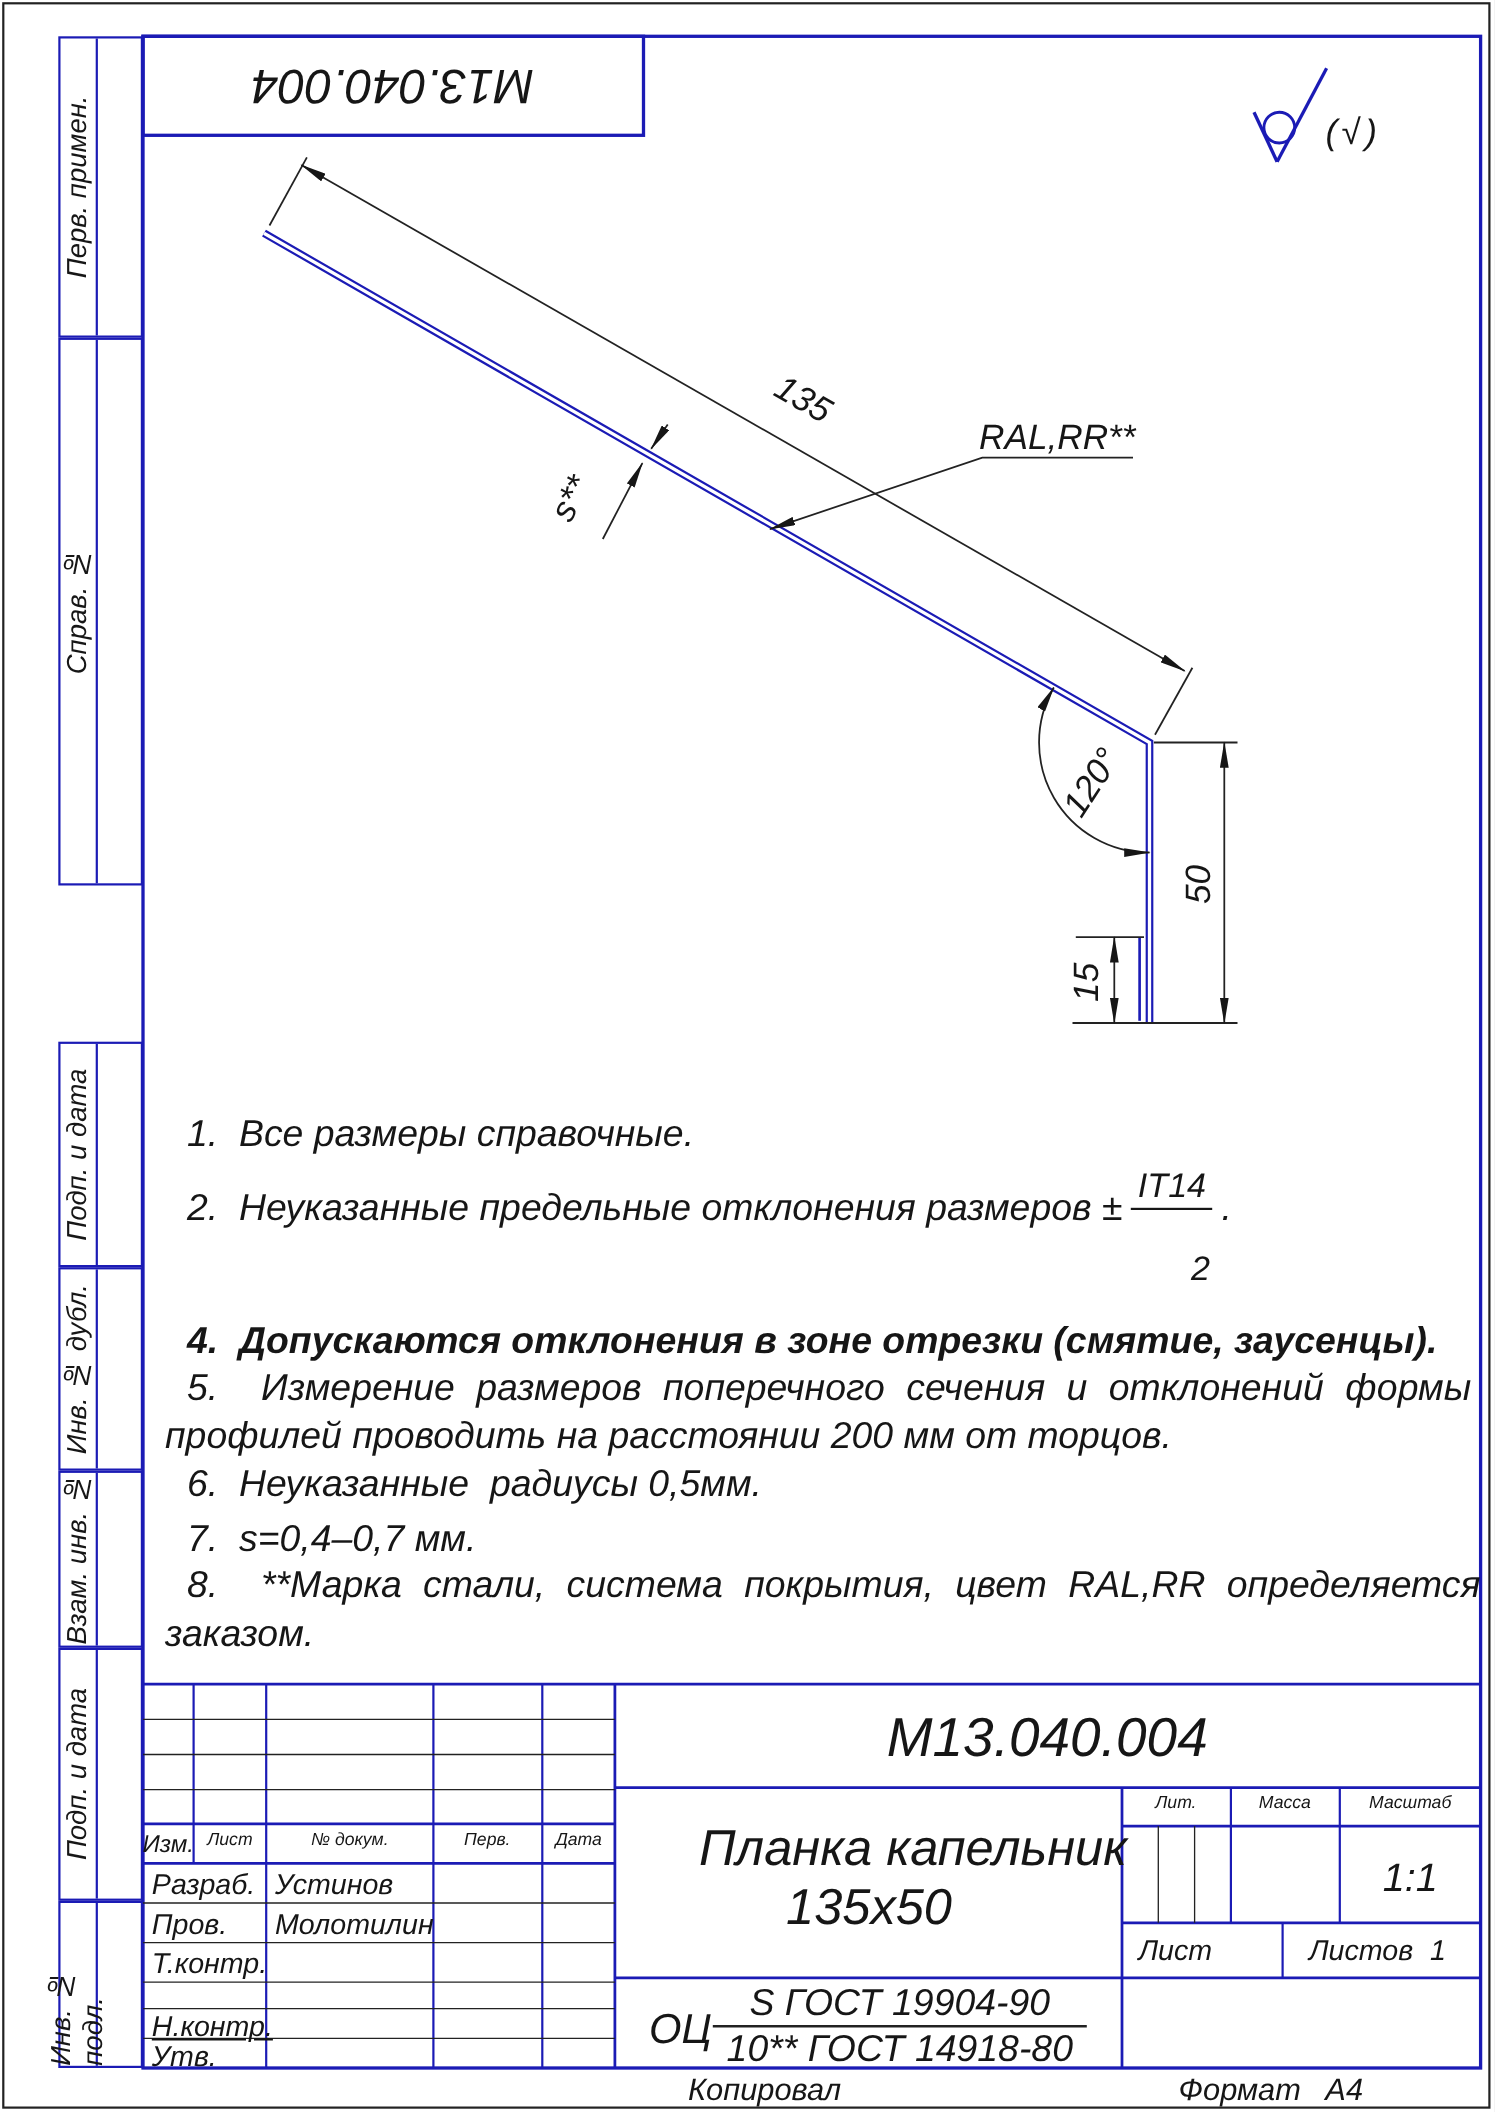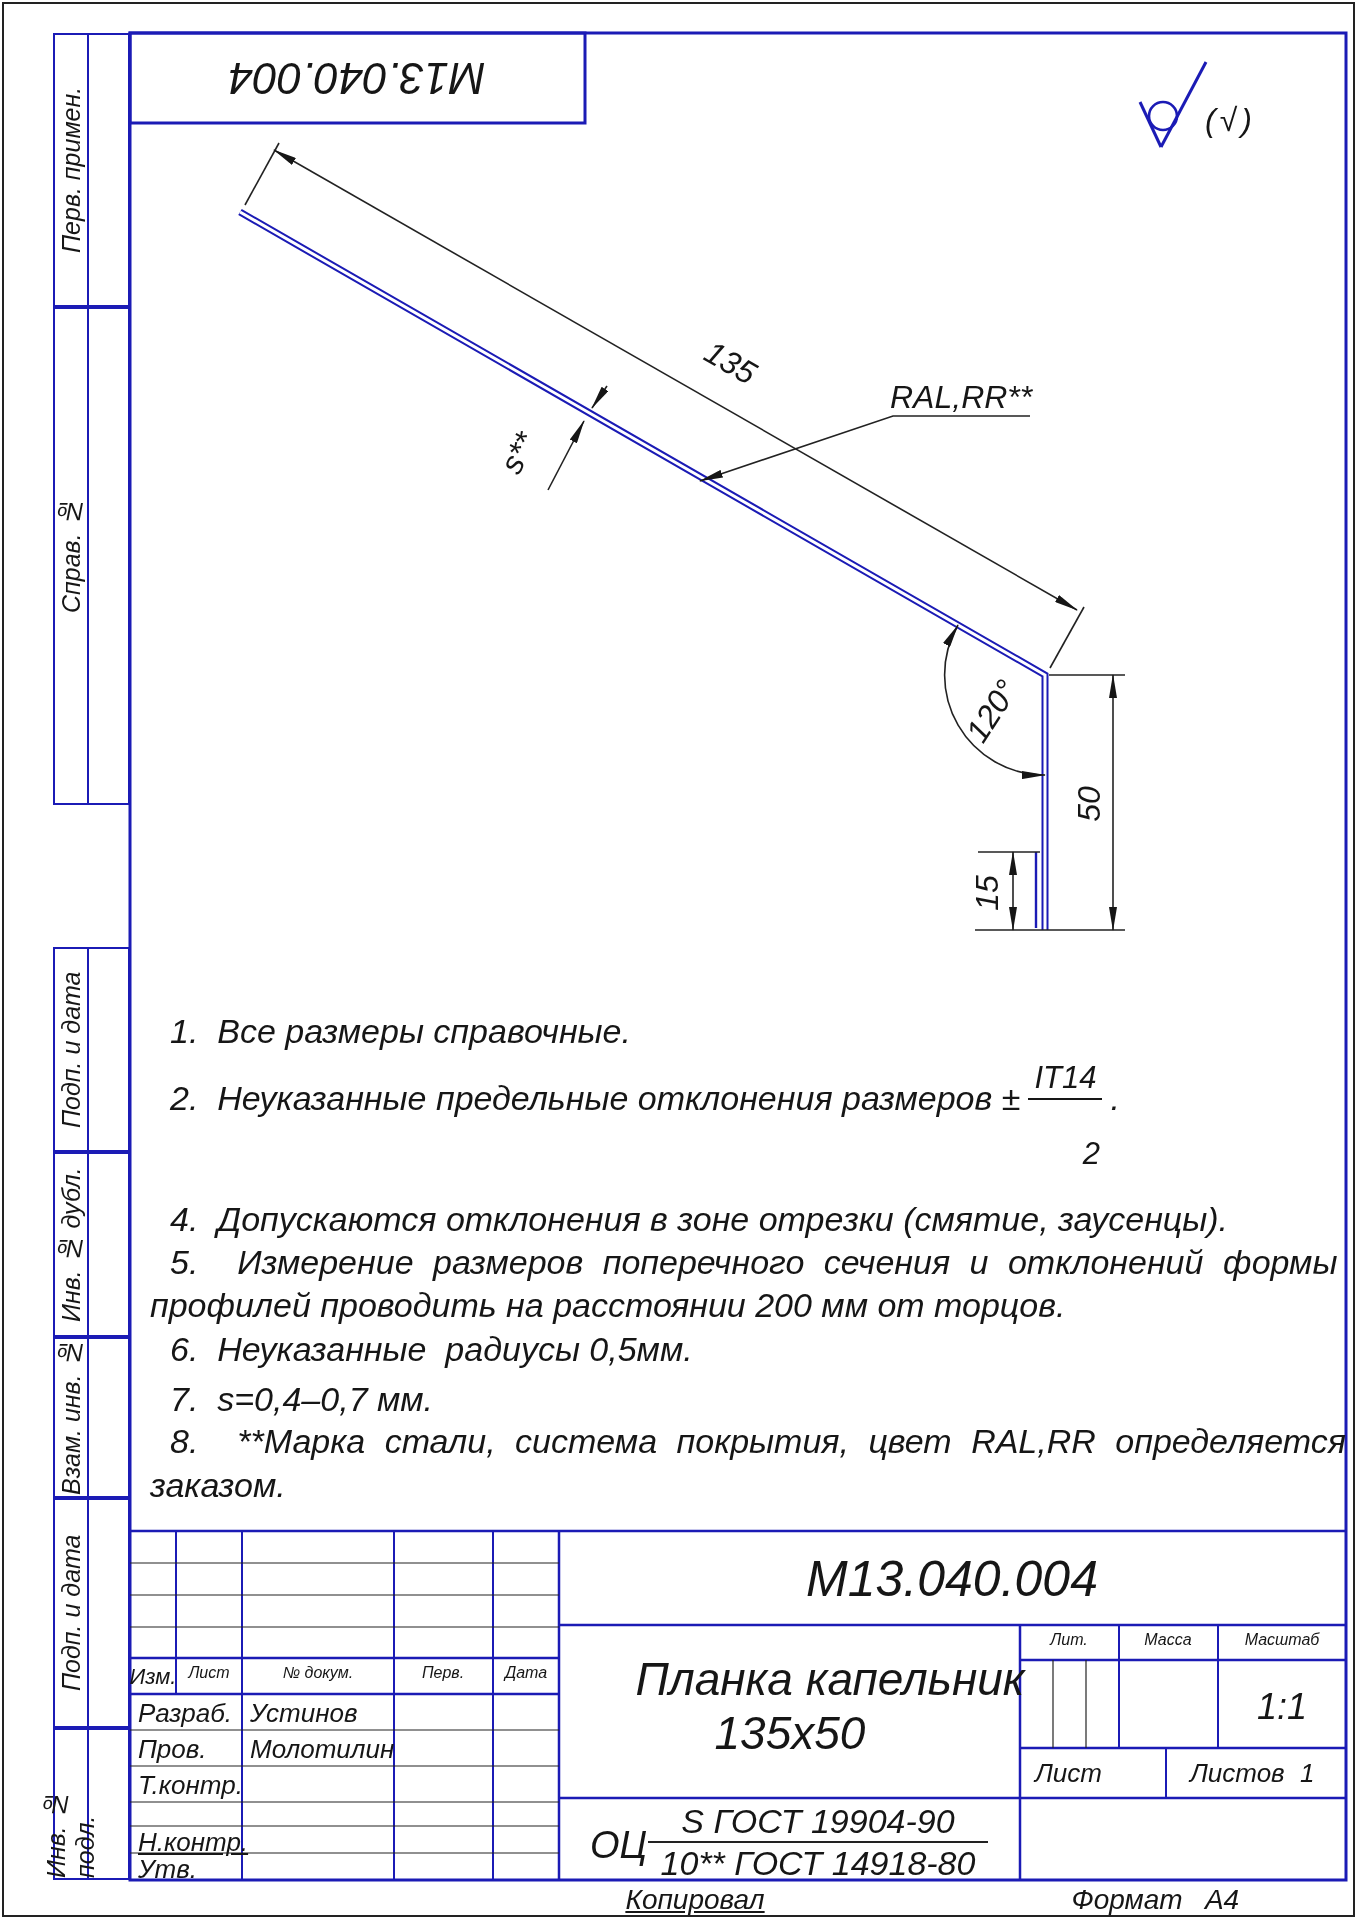--- a/index.html
+++ b/index.html
@@ -157,21 +157,21 @@
 
   <div class="note" style="top:1012px;padding-left:20px;">1.  Все размеры справочные.</div>
   <div class="note" style="top:1050px;padding-left:20px;display:flex;align-items:center;height:96px;">
     <span>2.  Неуказанные предельные отклонения размеров ±</span>
     <span class="frac">
       <span class="top">IT14</span>
       <span>2</span>
     </span>
     <span>.</span>
   </div>
-  <div class="note" style="top:1200px;padding-left:20px;">4.  Допускаются отклонения в зоне отрезки (смятие, заусенцы).</div>
+  <div class="note" style="top:1200px;padding-left:20px;font-weight:bold;">4.  Допускаются отклонения в зоне отрезки (смятие, заусенцы).</div>
   <div class="note wide" style="top:1243px;padding-left:20px;">5.  Измерение размеров поперечного сечения и отклонений формы</div>
   <div class="note" style="top:1286px;">профилей проводить на расстоянии 200 мм от торцов.</div>
   <div class="note" style="top:1330px;padding-left:20px;">6.  Неуказанные  радиусы 0,5мм.</div>
   <div class="note" style="top:1380px;padding-left:20px;">7.  s=0,4–0,7 мм.</div>
   <div class="note wide" style="top:1422px;padding-left:20px;">8.  **Марка стали, система покрытия, цвет RAL,RR определяется</div>
   <div class="note" style="top:1466px;">заказом.</div>
 
   <div class="t ctr" style="left:952px;top:1550px;font-size:50px;">М13.040.004</div>
   <div class="t ctr" style="left:790px;top:1652px;font-size:46px;margin-left:40px;">Планка капельник</div>
   <div class="t ctr" style="left:790px;top:1706px;font-size:46px;">135х50</div>
@@ -196,17 +196,17 @@
   <div class="t ctr" style="left:1282px;top:1686px;font-size:36px;">1:1</div>
 
   <div class="t" style="left:1035px;top:1758px;font-size:26px;">Лист</div>
   <div class="t" style="left:1190px;top:1758px;font-size:26px;">Листов</div>
   <div class="t" style="left:1300px;top:1758px;font-size:26px;">1</div>
 
   <div class="t" style="left:590px;top:1824px;font-size:38px;">ОЦ</div>
   <div class="t ctr" style="left:818px;top:1802px;font-size:34px;">S ГОСТ 19904-90</div>
   <div class="t ctr" style="left:818px;top:1844px;font-size:34px;">10** ГОСТ 14918-80</div>
 
-  <div class="t ctr" style="left:695px;top:1884px;font-size:28px;text-decoration:underline;">Копировал</div>
+  <div class="t ctr" style="left:695px;top:1884px;font-size:28px;">Копировал</div>
   <div class="t ctr" style="left:1127px;top:1884px;font-size:28px;">Формат</div>
   <div class="t ctr" style="left:1222px;top:1884px;font-size:28px;">А4</div>
 
 </div>
 
 </body></html>

